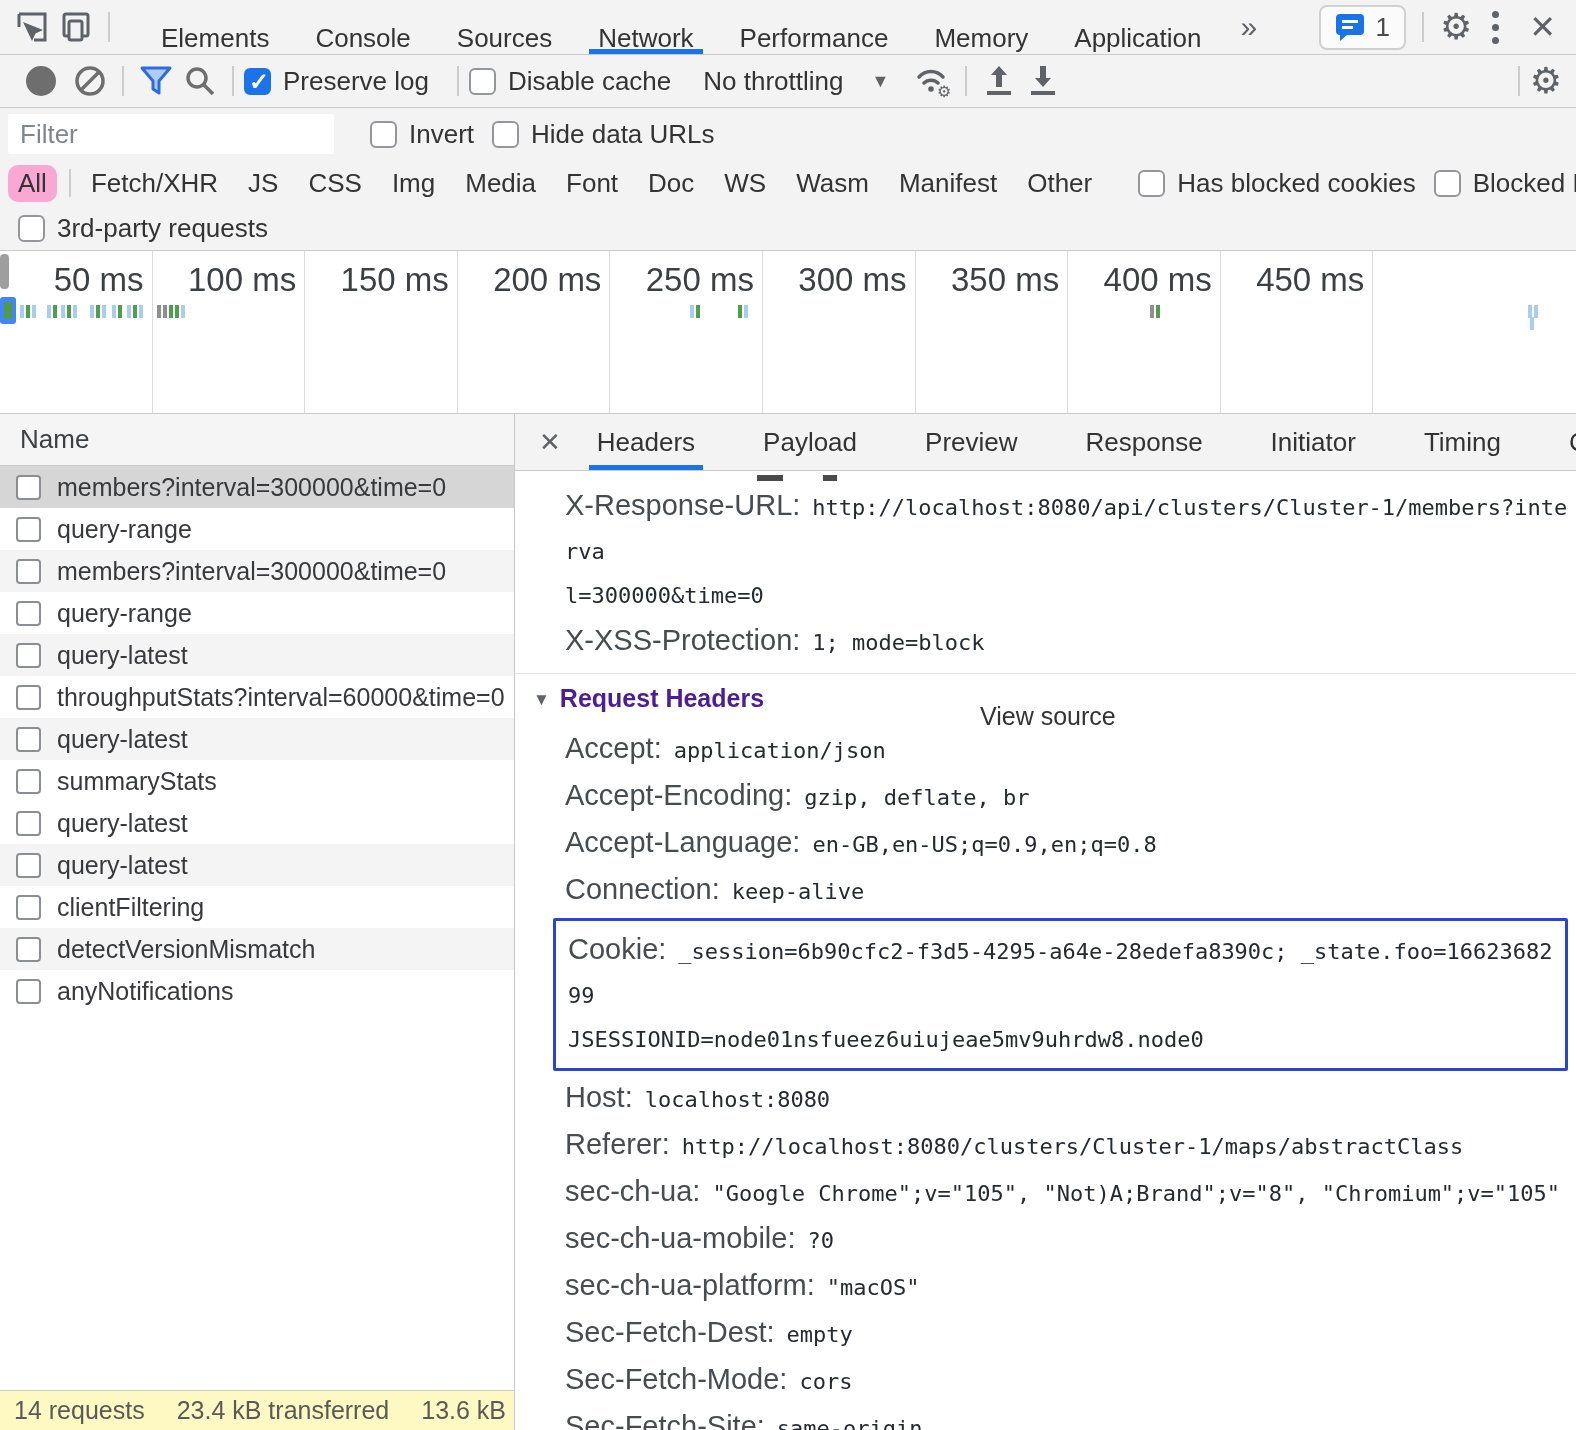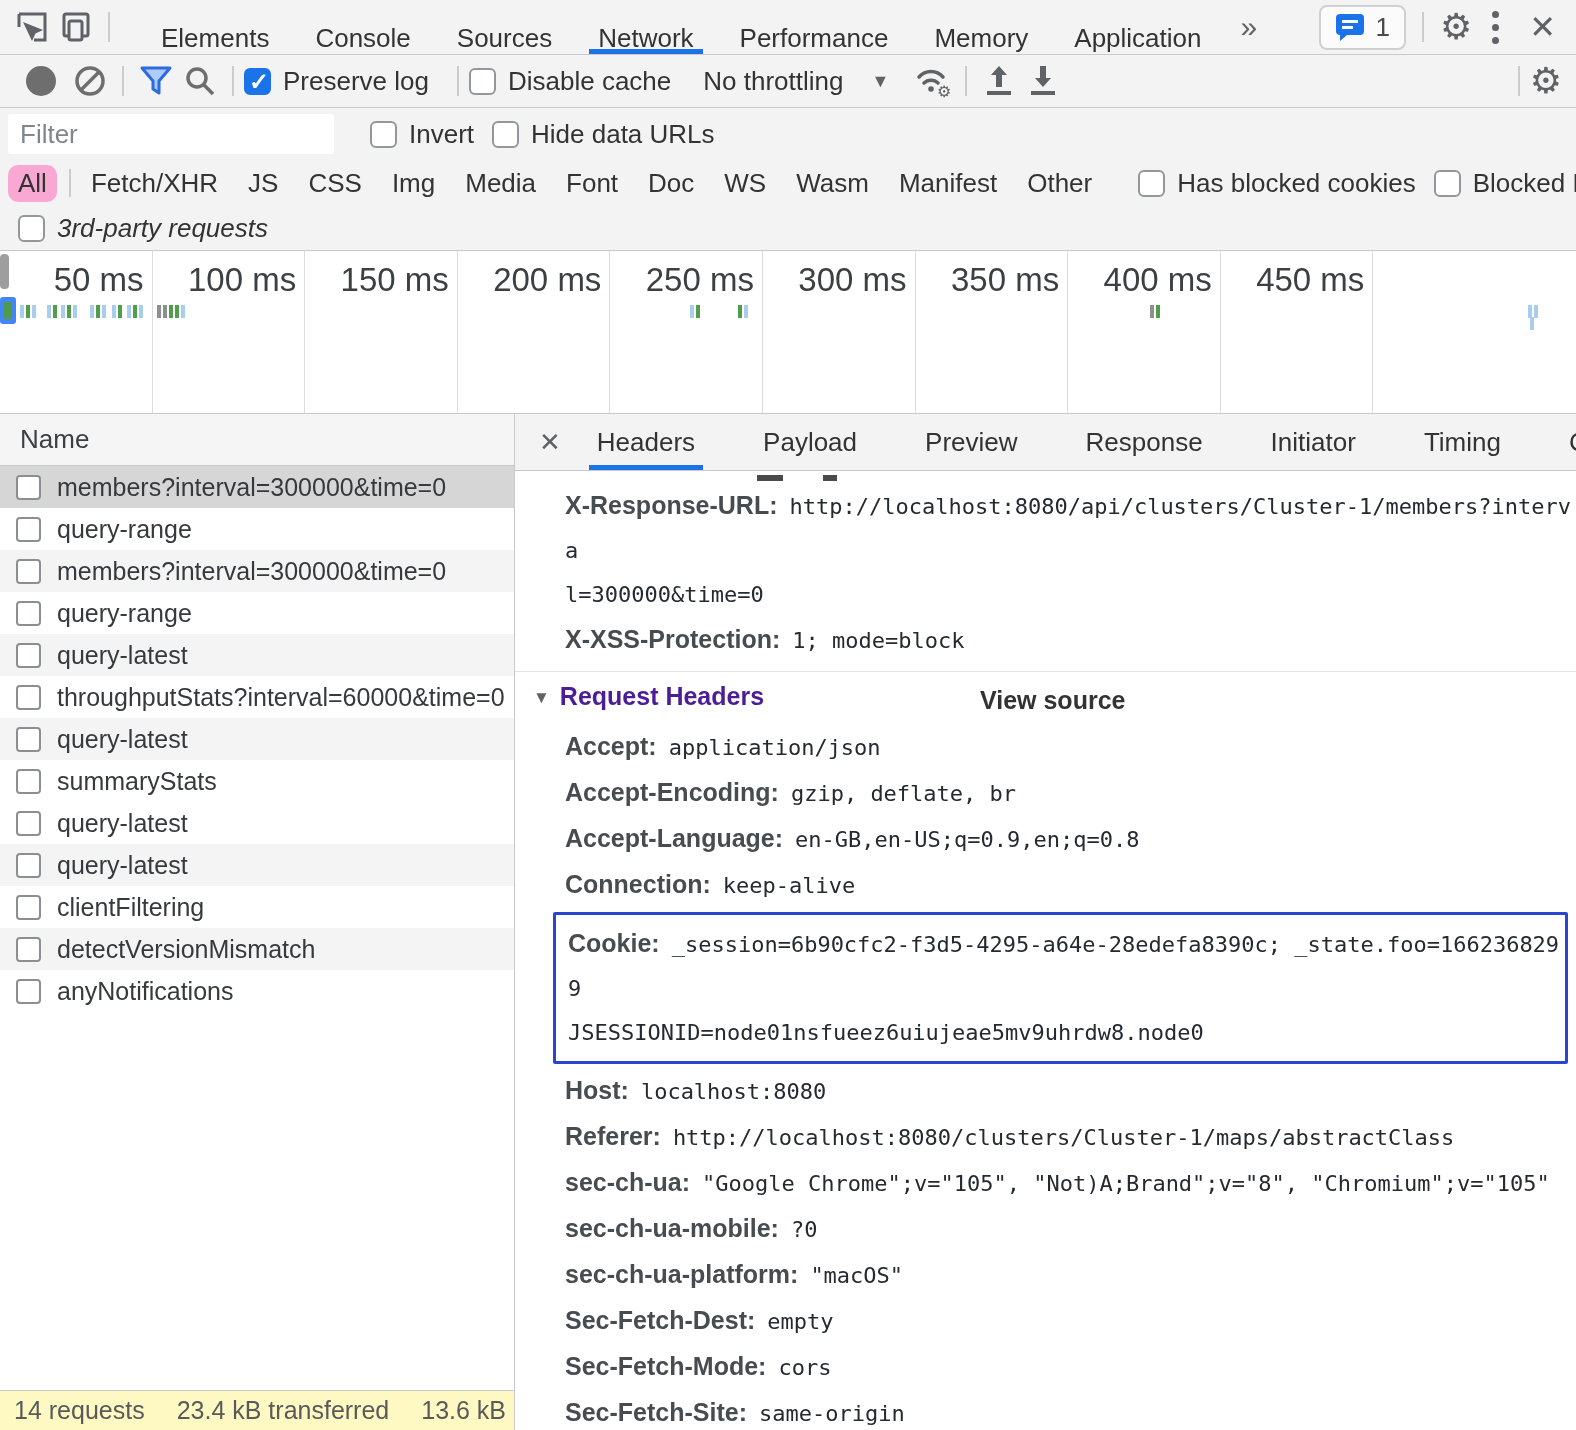--- a/index.html
+++ b/index.html
@@ -38,21 +38,21 @@
 
   
   .filterbar { height:52px; background:#f3f3f3; display:flex; align-items:center; padding:0 8px; }
   .filter-input { width:326px; height:40px; border:none; background:#fff; font-size:26px; padding:0 12px;
     color:#333; outline:none; border-radius:2px; }
   .filter-input::placeholder { color:#80868b; }
   .typesbar { height:46px; background:#f3f3f3; display:flex; align-items:center; padding:0 8px; }
   .type-pill { font-size:26px; color:#333; padding:3px 10px; margin-right:10px; border-radius:10px; cursor:pointer; white-space:nowrap; }
   .type-pill.active { background:#f9a8d4; }
   .type-sep { width:2px; height:28px; background:#ccc; margin:0 10px 0 2px; }
-  .thirdbar { height:45px; background:#f3f3f3; border-bottom:1px solid #c9c9c9; display:flex; align-items:center; padding:0 18px;font-style:italic; }
+  .thirdbar { height:45px; background:#f3f3f3; border-bottom:1px solid #c9c9c9; display:flex; align-items:center; padding:0 18px; }
 
   
   .overview { height:163px; border-bottom:1px solid #c9c9c9; position:relative; background:#fff; overflow:hidden; }
   .ov-sections { display:flex; height:100%; }
   .ov-sec { width:152.6px; flex:0 0 auto; border-right:1px solid #ddd; padding-top:10px; text-align:right; }
   .ov-label { font-size:33px; color:#3c4043; padding-right:8px; white-space:nowrap; }
   .ov-notch { position:absolute; left:0; top:3px; width:9px; height:35px; background:#9e9e9e; border-radius:4px; }
   .ov-select { position:absolute; left:0; top:46px; width:16px; height:27px; background:#4285f4; border-radius:3px;
     display:flex; align-items:center; justify-content:center; }
   .ov-select i { display:block; width:8px; height:17px; background:#4f9a4c; }
@@ -79,27 +79,27 @@
   
   .right { flex:1; display:flex; flex-direction:column; background:#fff; min-width:0; }
   .dtabs { height:57px; background:#f3f3f3; border-bottom:1px solid #c9c9c9; display:flex; align-items:center; padding:0 8px; }
   .dclose { font-size:26px; color:#5f6368; padding:0 16px; cursor:pointer; }
   .dtab { position:relative; height:100%; display:flex; align-items:center; padding:0 20px; font-size:26px; color:#333; cursor:pointer; }
   .dtab.active::after { content:""; position:absolute; left:12px; right:12px; bottom:0; height:5px; background:#1a73e8; }
   .dcontent { flex:1; overflow:hidden; padding-left:50px; line-height:44px; position:relative; }
   .clipped-line { height:12px; overflow:hidden; position:relative; }
   .clipped-line i { position:absolute; top:4px; height:6px; background:#4a4a4a; }
   .hdr-row { font-size:22px; color:#242a30; word-break:break-all; }
-  .hdr-row .hname { font-family:"Liberation Sans", sans-serif; font-weight:bold; font-size:25px; color:#474c51; margin-right:12px;text-align:center; }
+  .hdr-row .hname { font-family:"Liberation Sans", sans-serif; font-weight:normal; font-size:29px; color:#474c51; margin-right:12px;text-align:center; }
   .hdr-row .hval { font-family:"DejaVu Sans Mono", monospace; }
   .sect-divider { border-top:1px solid #e4e4e4; margin:8px 0 2px -50px; }
   .sect-header { position:relative; font-size:25px; color:#333; margin-left:-32px; }
   .sect-header .tri { font-size:17px; color:#5f6368; margin-right:10px; vertical-align:2px; }
   .sect-header b { color:#4c1d95; }
-  .view-source { position:absolute; left:447px; top:4px; font-weight:bold; color:#333; cursor:pointer; }
+  .view-source { position:absolute; left:447px; top:18px; font-weight:normal; color:#333; cursor:pointer; }
   .hl-box { border:3px solid #2946d2; border-radius:2px; margin:4px 8px 4px -12px; padding:6px 0 6px 12px; overflow:hidden; }
 
   svg { display:block; }
 </style>
 </head>
 <body>
 
 <div class="tabbar">
   <div class="tb-icon">
     <svg width="34" height="34" viewBox="0 0 34 34">

